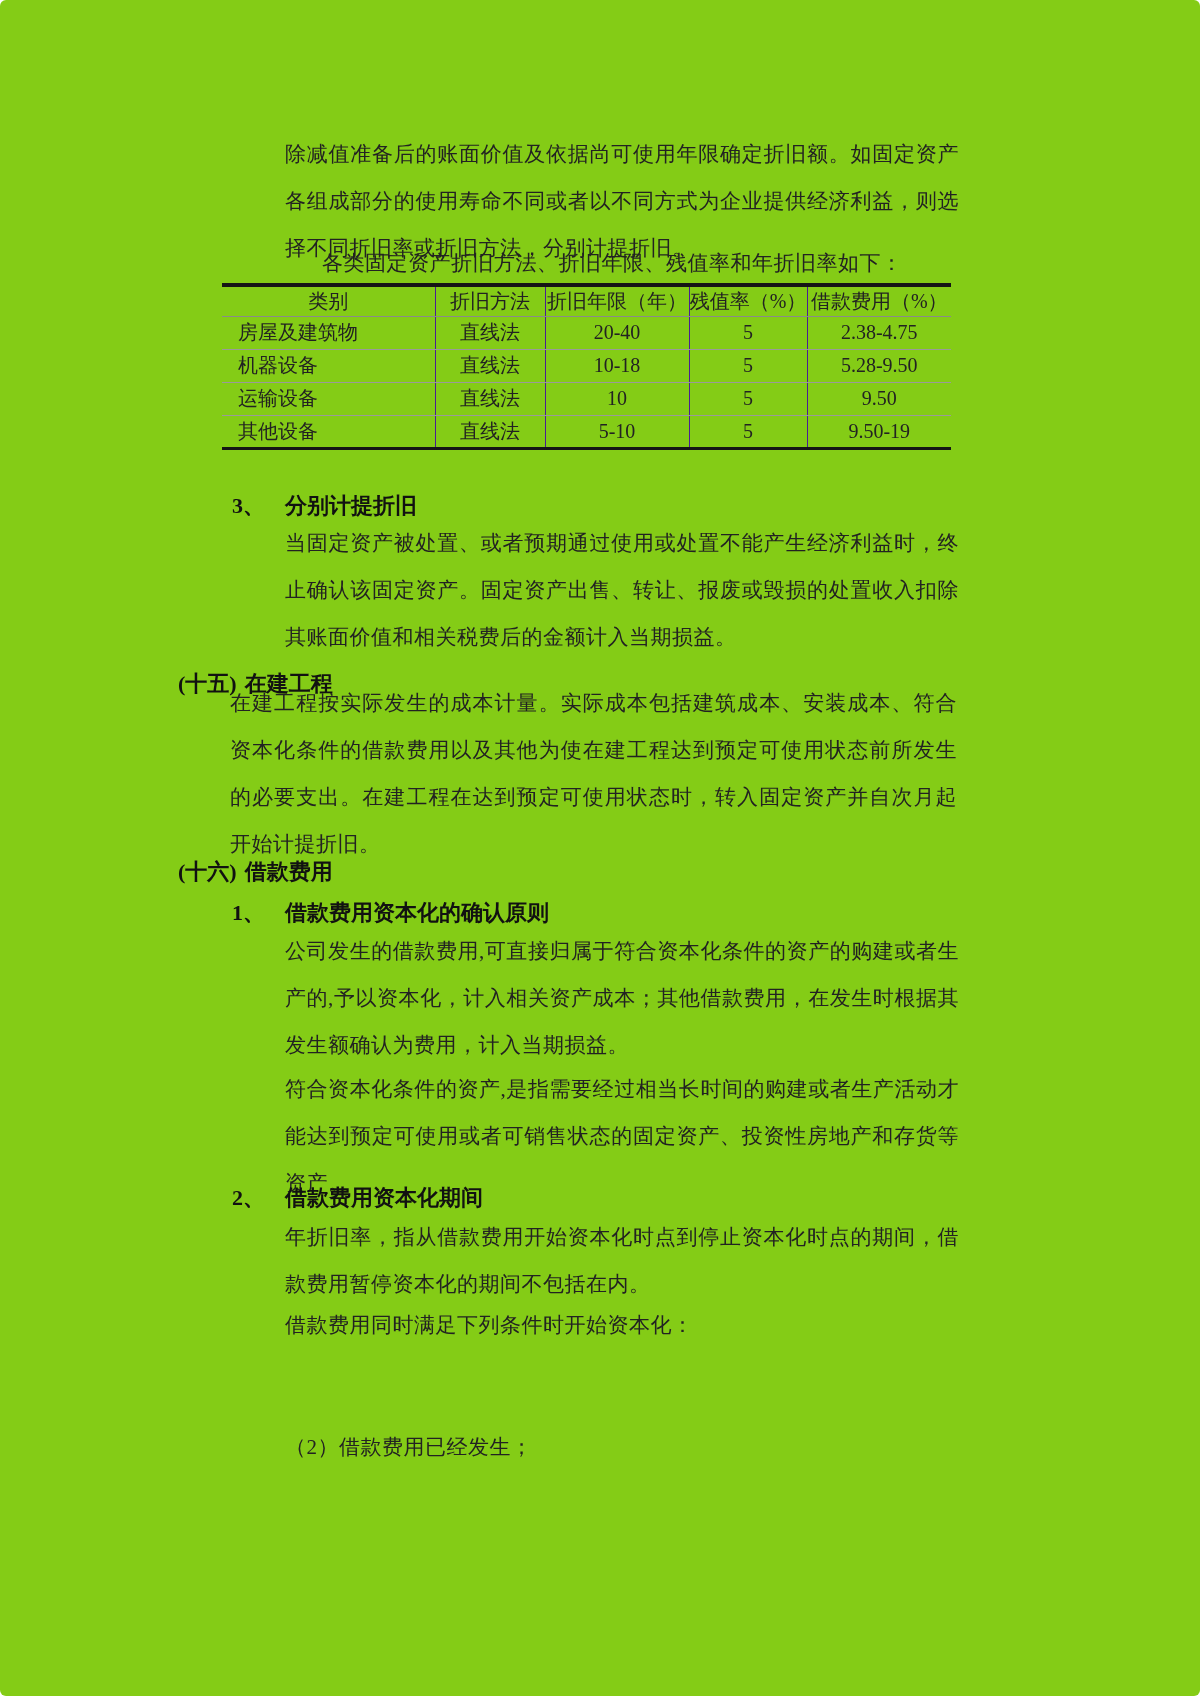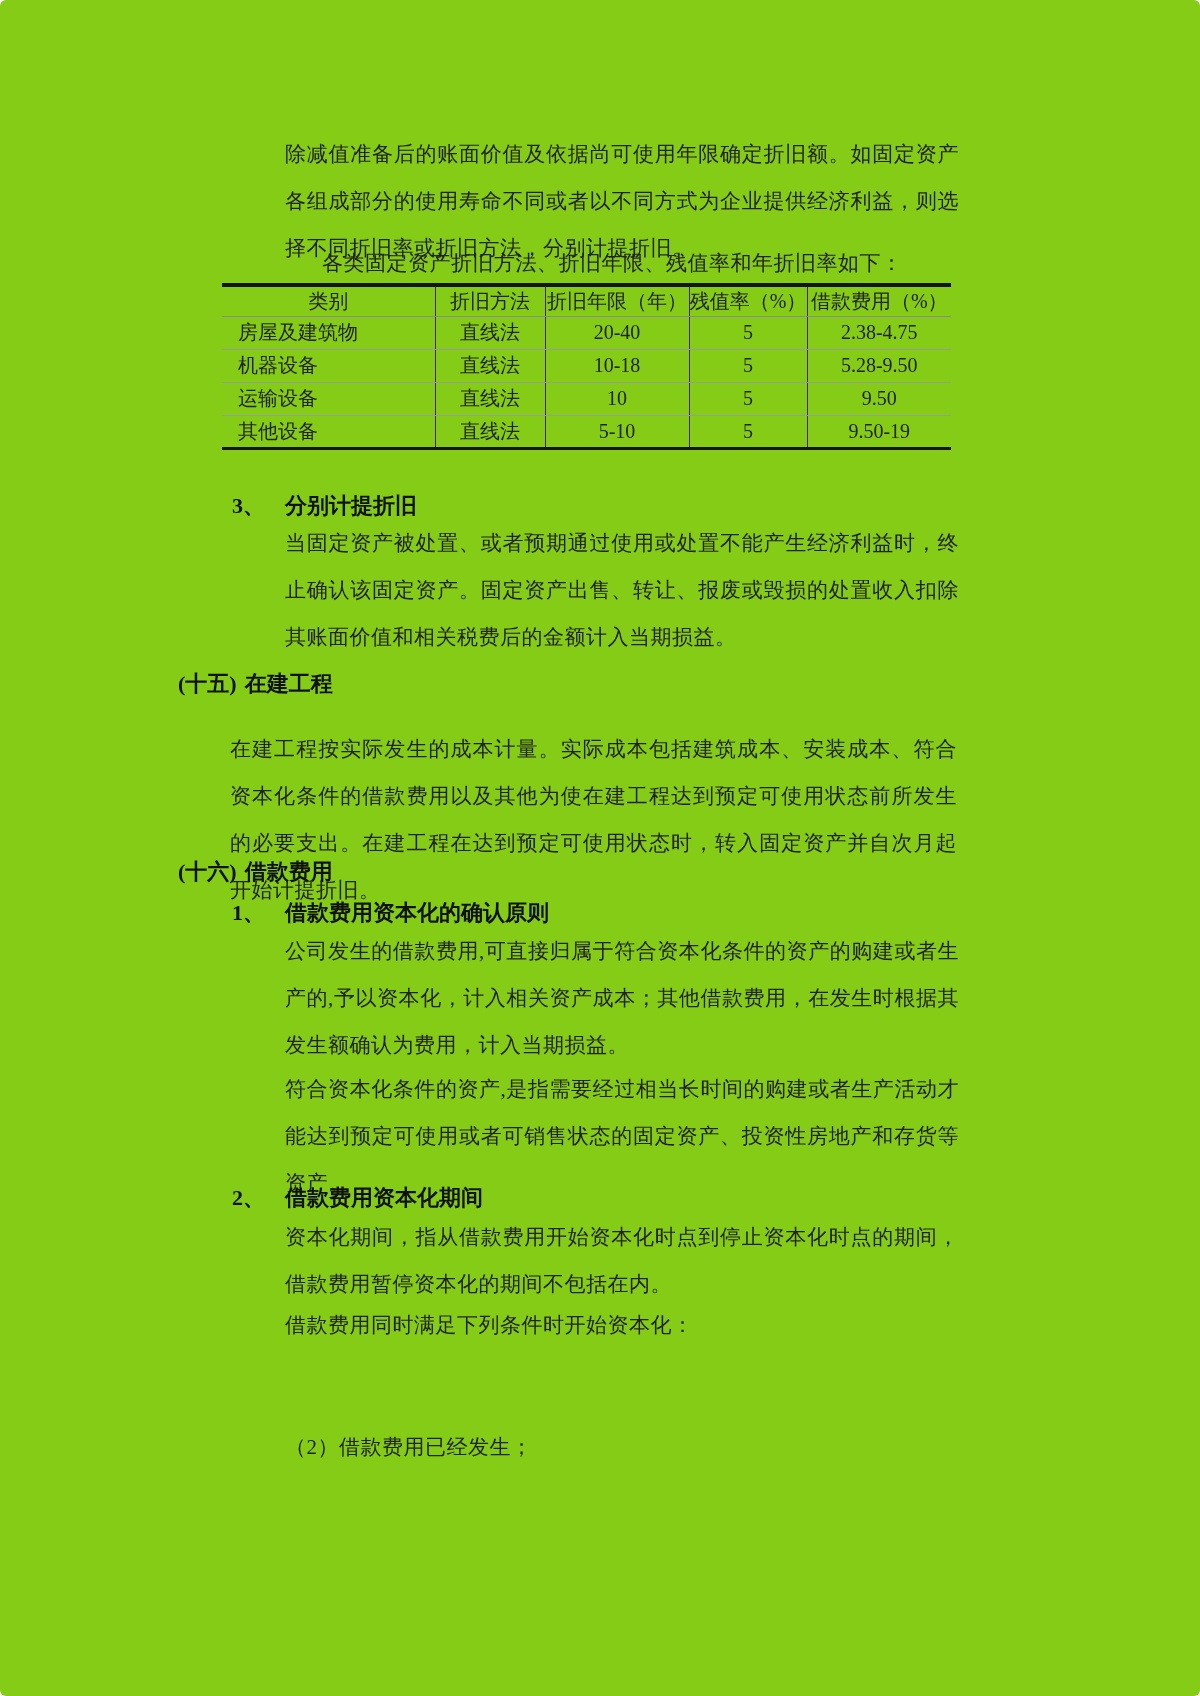--- a/index.html
+++ b/index.html
@@ -144,32 +144,32 @@
   </table>
 
   <div class="heading" style="left:232px; top:486px;">
     <span class="h-num-fixed">3、</span><span>分别计提折旧</span>
   </div>
   <div class="para" style="left:285px; top:520px; width:674px;">当固定资产被处置、或者预期通过使用或处置不能产生经济利益时，终止确认该固定资产。固定资产出售、转让、报废或毁损的处置收入扣除其账面价值和相关税费后的金额计入当期损益。</div>
 
   <div class="heading" style="left:168px; top:664px;">
     <span class="h-num-wide">(十五)</span><span>在建工程</span>
   </div>
-  <div class="para" style="left:230px; top:726px; width:727px;">在建工程按实际发生的成本计量。实际成本包括建筑成本、安装成本、符合资本化条件的借款费用以及其他为使在建工程达到预定可使用状态前所发生的必要支出。在建工程在达到预定可使用状态时，转入固定资产并自次月起开始计提折旧。</div>
+  <div class="para" style="left:230px; top:680px; width:727px;">在建工程按实际发生的成本计量。实际成本包括建筑成本、安装成本、符合资本化条件的借款费用以及其他为使在建工程达到预定可使用状态前所发生的必要支出。在建工程在达到预定可使用状态时，转入固定资产并自次月起开始计提折旧。</div>
 
   <div class="heading" style="left:168px; top:852px;">
     <span class="h-num-wide">(十六)</span><span>借款费用</span>
   </div>
 
   <div class="heading" style="left:232px; top:893px;">
     <span class="h-num-fixed">1、</span><span>借款费用资本化的确认原则</span>
   </div>
   <div class="para" style="left:285px; top:928px; width:674px;">公司发生的借款费用,可直接归属于符合资本化条件的资产的购建或者生产的,予以资本化，计入相关资产成本；其他借款费用，在发生时根据其发生额确认为费用，计入当期损益。</div>
   <div class="para" style="left:285px; top:1066px; width:674px;">符合资本化条件的资产,是指需要经过相当长时间的购建或者生产活动才能达到预定可使用或者可销售状态的固定资产、投资性房地产和存货等资产。</div>
 
   <div class="heading" style="left:232px; top:1178px;">
     <span class="h-num-fixed">2、</span><span>借款费用资本化期间</span>
   </div>
-  <div class="para" style="left:285px; top:1214px; width:674px;">资本化期间，指从借款费用开始资本化时点到停止资本化时点的期间，借款费用暂停资本化的期间不包括在内。</div>
+  <div class="para" style="left:285px; top:1214px; width:674px;">年折旧率，指从借款费用开始资本化时点到停止资本化时点的期间，借款费用暂停资本化的期间不包括在内。</div>
   <div class="para" style="left:285px; top:1302px; width:674px;">借款费用同时满足下列条件时开始资本化：</div>
   <div class="para" style="left:285px; top:1424px; width:674px;">（2）借款费用已经发生；</div>
 
 </div>
 
 </body></html>

